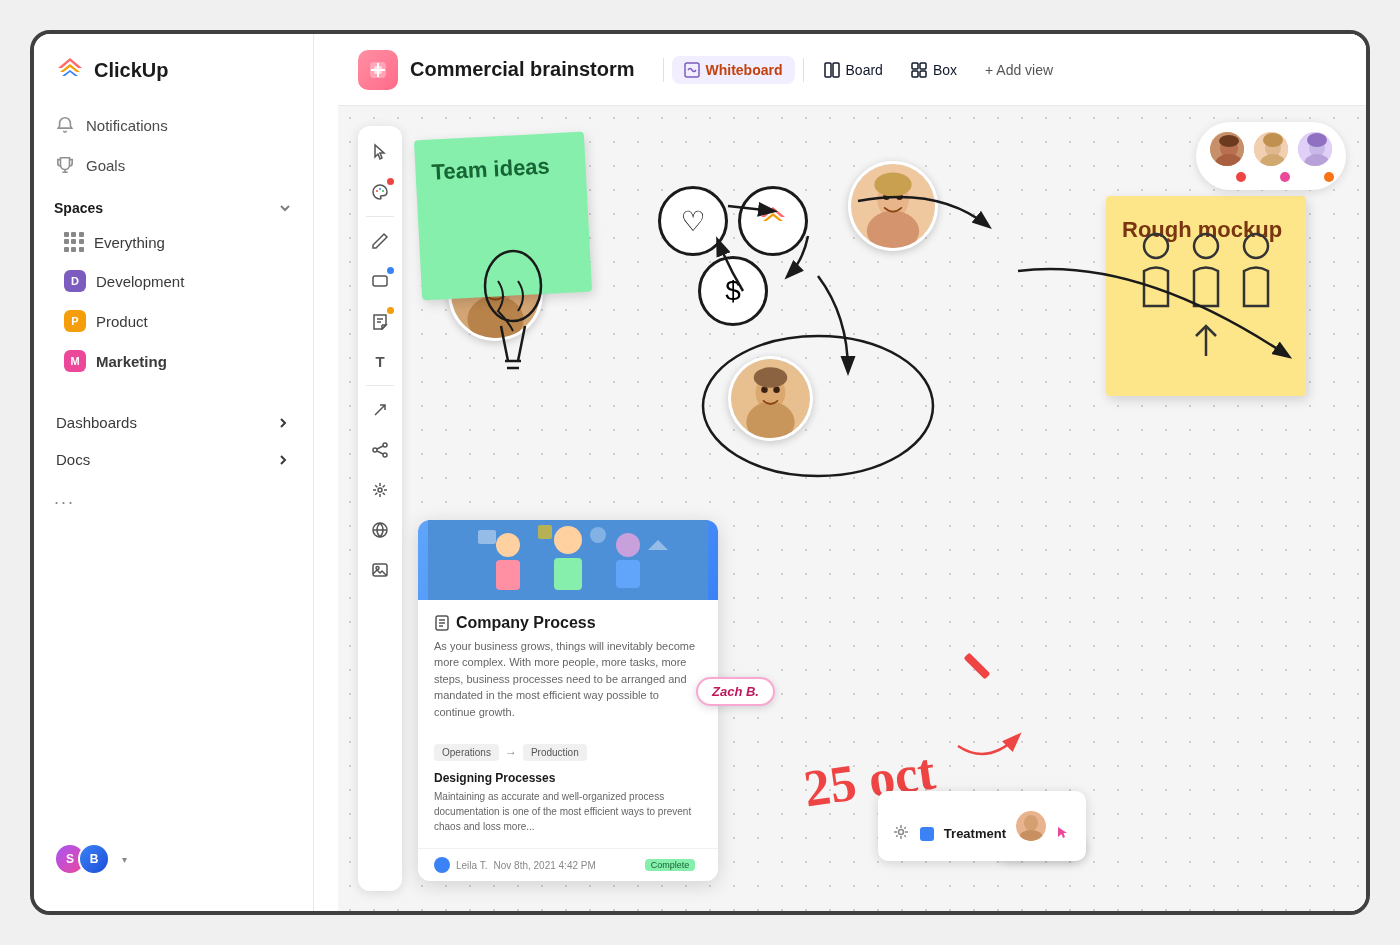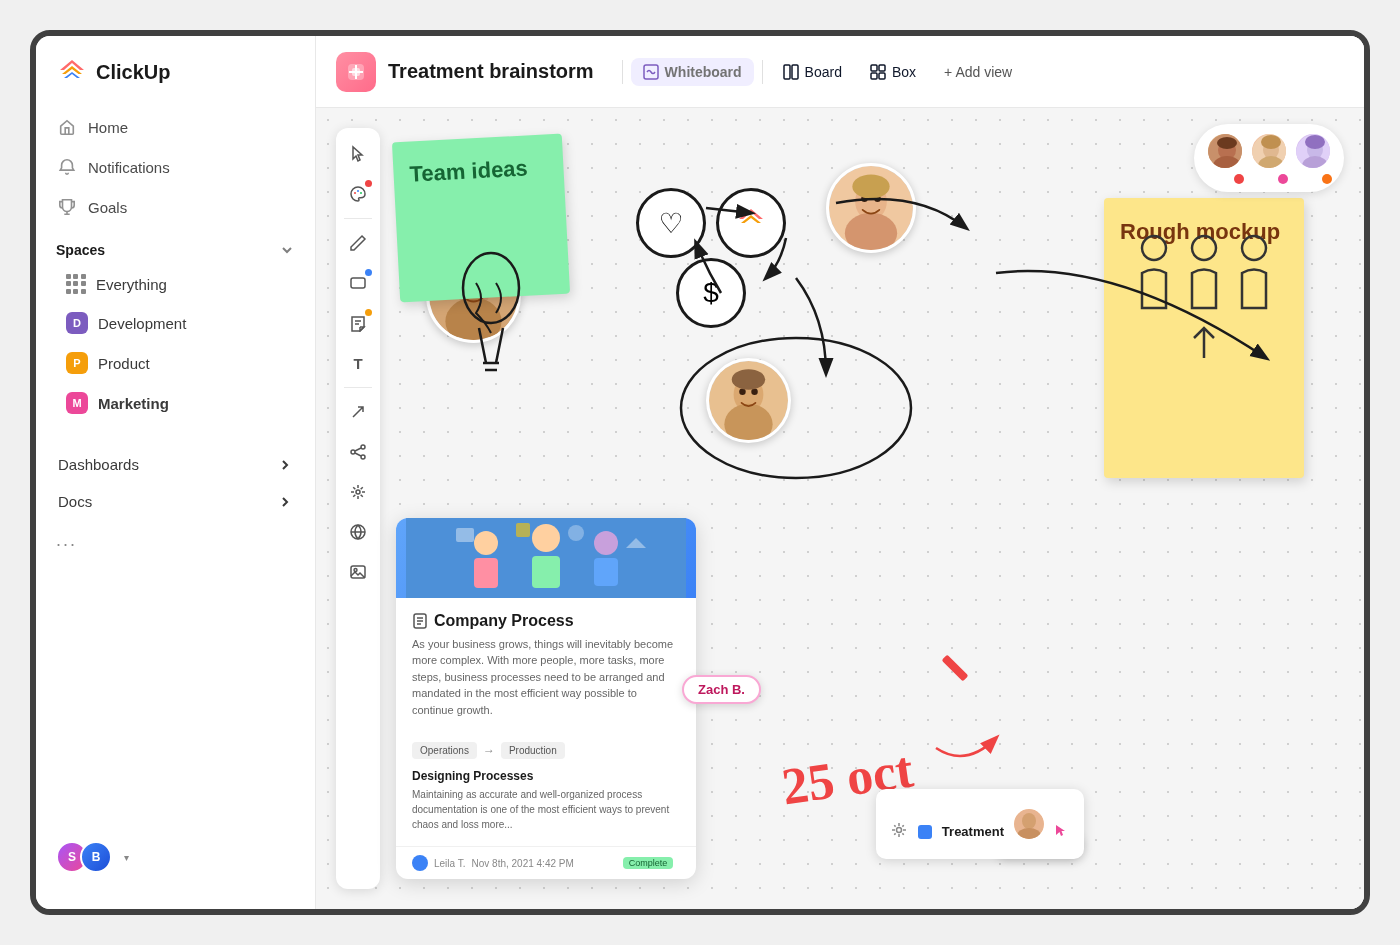--- a/index.html
+++ b/index.html
@@ -8,26 +8,27 @@
       background: #f0f0f0;
       display: flex;
       justify-content: center;
       align-items: center;
       min-height: 100vh;
       padding: 20px;
     }
     .outer-frame {
       width: 1340px;
       height: 885px;
-      border: 6px solid #404040;
+      border: 4px solid #404040;
       border-radius: 20px;
       overflow: hidden;
       display: flex;
       background: white;
       position: relative;
+      gap: 24px;
     }
     
     .sidebar {
       width: 280px;
       min-width: 280px;
       height: 100%;
       background: #ffffff;
       border-right: 1px solid #e8e8e8;
       display: flex;
       flex-direction: column;
@@ -227,21 +228,21 @@
       align-items: center;
       gap: 6px;
       padding: 6px 12px;
       border-radius: 8px;
       cursor: pointer;
       font-size: 14px;
       color: #0f172a;
     }
     .header-tab.active {
       background: #f0eeff;
-      color: #737373;
+      color: #c2410c;
       font-weight: 600;
     }
     .divider-v {
       width: 1px;
       height: 24px;
       background: #e0e0e0;
       margin: 0 4px;
     }
     .add-view-btn {
       display: flex;
@@ -328,21 +329,21 @@
       font-size: 22px;
       font-weight: 800;
       color: #166534;
       line-height: 1.2;
     }
     .sticky-yellow {
       position: absolute;
       top: 90px;
       right: 60px;
       width: 200px;
-      height: 280px;
+      height: 200px;
       background: #fde68a;
       border-radius: 4px;
       padding: 20px 16px;
       box-shadow: 2px 4px 12px rgba(0,0,0,0.15);
       z-index: 5;
     }
     .sticky-yellow-text {
       font-size: 22px;
       font-weight: 800;
       color: #78350f;
@@ -586,27 +587,20 @@
 
       <svg class="logo-icon" viewBox="0 0 32 32">
         <polygon points="16,4 28,14 24,14 16,7 8,14 4,14" fill="#ff6b6b"></polygon>
         <polygon points="16,10 26,18 22.5,18 16,13 9.5,18 6,18" fill="#f59e0b"></polygon>
         <polygon points="16,16 24,22 21,22 16,18 11,22 8,22" fill="#3b82f6"></polygon>
       </svg>
       <span class="logo-text">ClickUp</span>
     </div>
 
     <div class="sidebar-nav">
-      <div class="sidebar-nav-item">
-        <svg class="nav-icon" viewBox="0 0 20 20" fill="none" stroke="currentColor" stroke-width="1.8">
-          <path d="M3 9L10 3l7 6v8a1 1 0 01-1 1H4a1 1 0 01-1-1V9z"></path>
-          <path d="M8 18v-7h4v7"></path>
-        </svg>
-        <span>Home</span>
-      </div>
       <div class="sidebar-nav-item">
         <svg class="nav-icon" viewBox="0 0 20 20" fill="none" stroke="currentColor" stroke-width="1.8">
           <path d="M10 2a6 6 0 00-6 6v3l-1.5 2.5h15L16 11V8a6 6 0 00-6-6z"></path>
           <path d="M8.5 16.5a1.5 1.5 0 003 0"></path>
         </svg>
         <span>Notifications</span>
       </div>
       <div class="sidebar-nav-item">
         <svg class="nav-icon" viewBox="0 0 20 20" fill="none" stroke="currentColor" stroke-width="1.8">
           <path d="M5 2h10v8a5 5 0 01-10 0V2z"></path>
@@ -686,21 +680,21 @@
   <div class="main-area">
 
     <div class="main-header">
       <div class="header-task-icon">
         <svg width="22" height="22" viewBox="0 0 22 22" fill="none">
           <rect x="3" y="3" width="16" height="16" rx="4" fill="rgba(255,255,255,0.3)"></rect>
           <path d="M11 4 L11 18 M4 11 L18 11" stroke="white" stroke-width="2"></path>
           <rect x="7" y="7" width="8" height="8" rx="2" fill="rgba(255,255,255,0.6)"></rect>
         </svg>
       </div>
-      <span class="header-title">Treatment brainstorm</span>
+      <span class="header-title">Commercial brainstorm</span>
 
       <div class="header-tabs">
         <div class="divider-v"></div>
         <div class="header-tab active">
           <svg width="16" height="16" viewBox="0 0 16 16">
             <rect x="1" y="1" width="14" height="14" rx="2" fill="none" stroke="#7c5cbf" stroke-width="1.5"></rect>
             <path d="M4 8 Q6 5 8 8 Q10 11 12 8" stroke="#7c5cbf" stroke-width="1.5" fill="none"></path>
           </svg>
           <span>Whiteboard</span>
         </div>
@@ -966,21 +960,21 @@
           <div class="doc-card-section-text">Maintaining as accurate and well-organized process documentation is one of the most efficient ways to prevent chaos and loss more...</div>
         </div>
         <div class="doc-card-footer">
           <div class="footer-avatar-dot"></div>
           <span>Leila T.</span>
           <span>Nov 8th, 2021 4:42 PM</span>
           <span class="footer-badge">Complete</span>
         </div>
       </div>
 
-      <div class="name-label name-label-pink" style="bottom:205px;left:366px;">
+      <div class="name-label name-label-pink" style="bottom:205px;left:358px;font-style:italic;">
         <span>Zach B.</span>
       </div>
 
       <div class="name-label name-label-purple" style="bottom:50px;right:280px;">
         <span>Haylee B.</span>
       </div>
 
       <div class="treatment-card">
         <svg width="18" height="18" viewBox="0 0 18 18">
           <path d="M9 2v3M9 13v3M2 9h3M13 9h3M4.22 4.22l1.41 1.41M12.37 12.37l1.41 1.41M4.22 13.78l1.41-1.41M12.37 5.63l1.41-1.41" stroke="#888" stroke-width="1.5" fill="none"></path>

